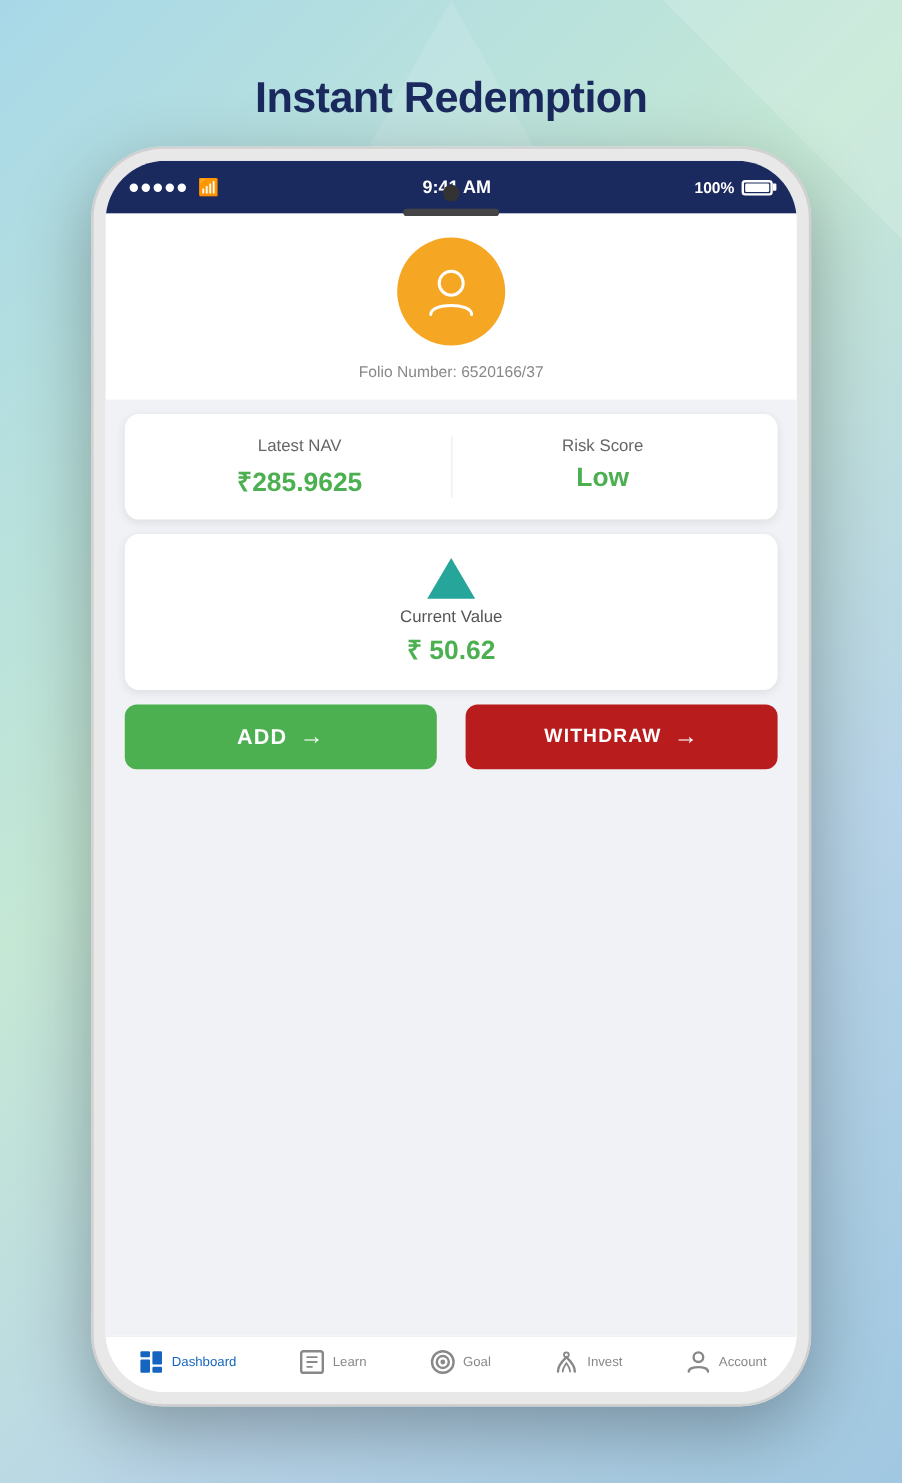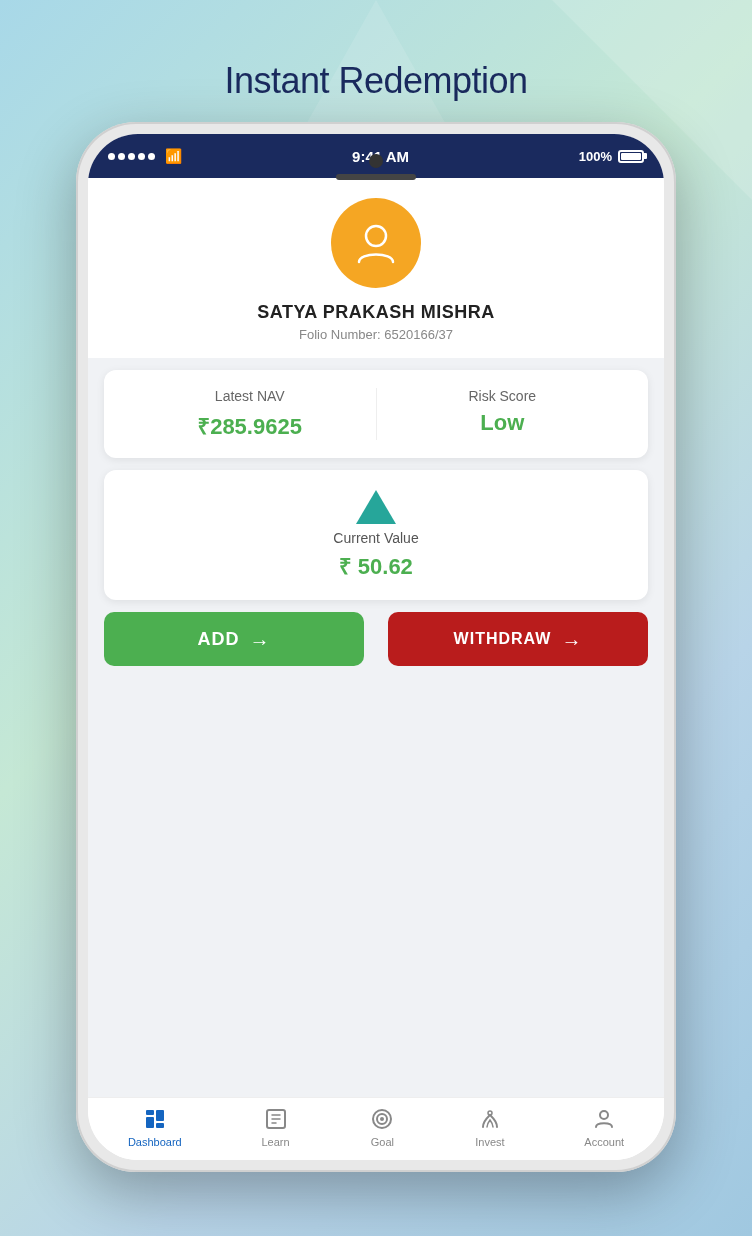--- a/index.html
+++ b/index.html
@@ -30,21 +30,21 @@
       position: absolute;
       top: 0; left: 50%;
       width: 180px; height: 160px;
       background: rgba(255,255,255,0.12);
       clip-path: polygon(50% 0, 100% 100%, 0 100%);
       transform: translateX(-50%);
     }
 
     .page-title {
       font-size: 36px;
-      font-weight: 400;
+      font-weight: 700;
       color: #1a2a5e;
       margin-top: 60px;
       margin-bottom: 20px;
       z-index: 1;
       letter-spacing: -0.5px;
       text-align: center;
     }
 
     
     .phone-frame {
@@ -411,21 +411,20 @@
       border-top: 1px solid #eee;
       display: flex;
       justify-content: space-around;
       align-items: center;
       padding: 8px 0 12px;
       flex-shrink: 0;
     }
 
     .nav-item {
       display: flex;
-      flex-direction: column;
       align-items: center;
       gap: 4px;
       cursor: pointer;
       text-align: center;
     }
 
     .nav-icon {
       width: 26px;
       height: 26px;
       display: flex;
@@ -481,21 +480,20 @@
 
     <div class="app-content">
 
       <div class="profile-section">
         <div class="avatar-circle">
           <svg class="avatar-svg" viewBox="0 0 50 50" fill="none" xmlns="http://www.w3.org/2000/svg">
             <circle cx="25" cy="18" r="10" stroke="white" stroke-width="2.5" fill="none"></circle>
             <path d="M8 44 C8 34 42 34 42 44" stroke="white" stroke-width="2.5" fill="none" stroke-linecap="round"></path>
           </svg>
         </div>
-        <div class="user-name">SATYA PRAKASH MISHRA</div>
         <div class="folio-number">
           <span>Folio Number:</span>
           <span>6520166/37</span>
         </div>
       </div>
 
       <div class="info-card">
         <div class="info-row">
           <div class="info-item">
             <span class="info-label">Latest NAV</span>

